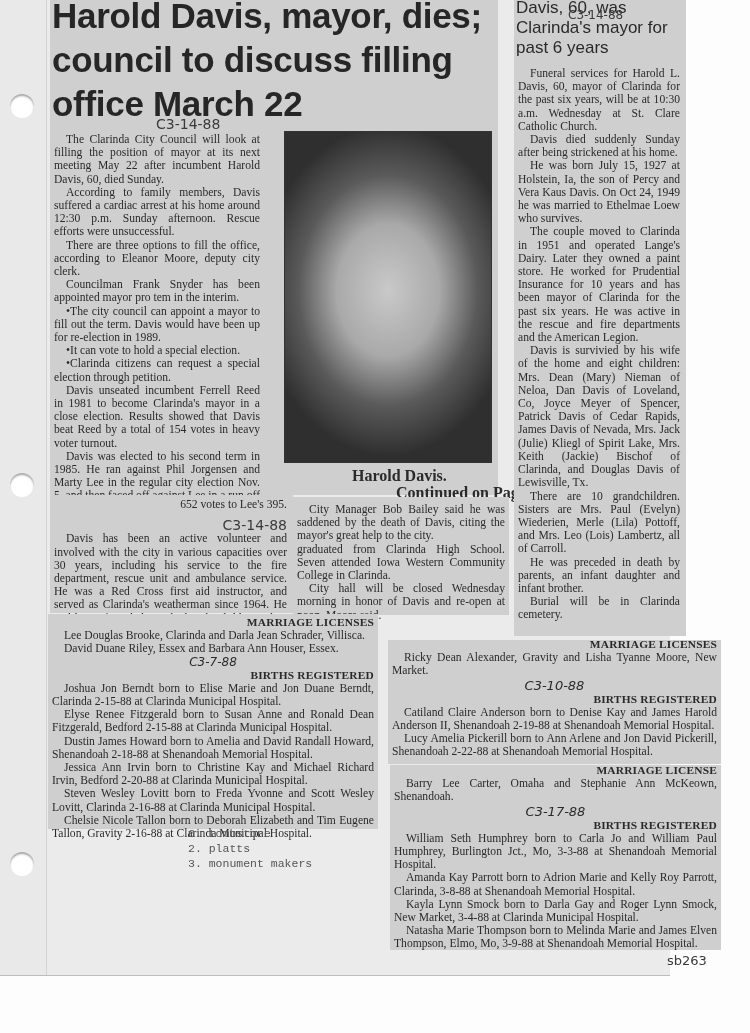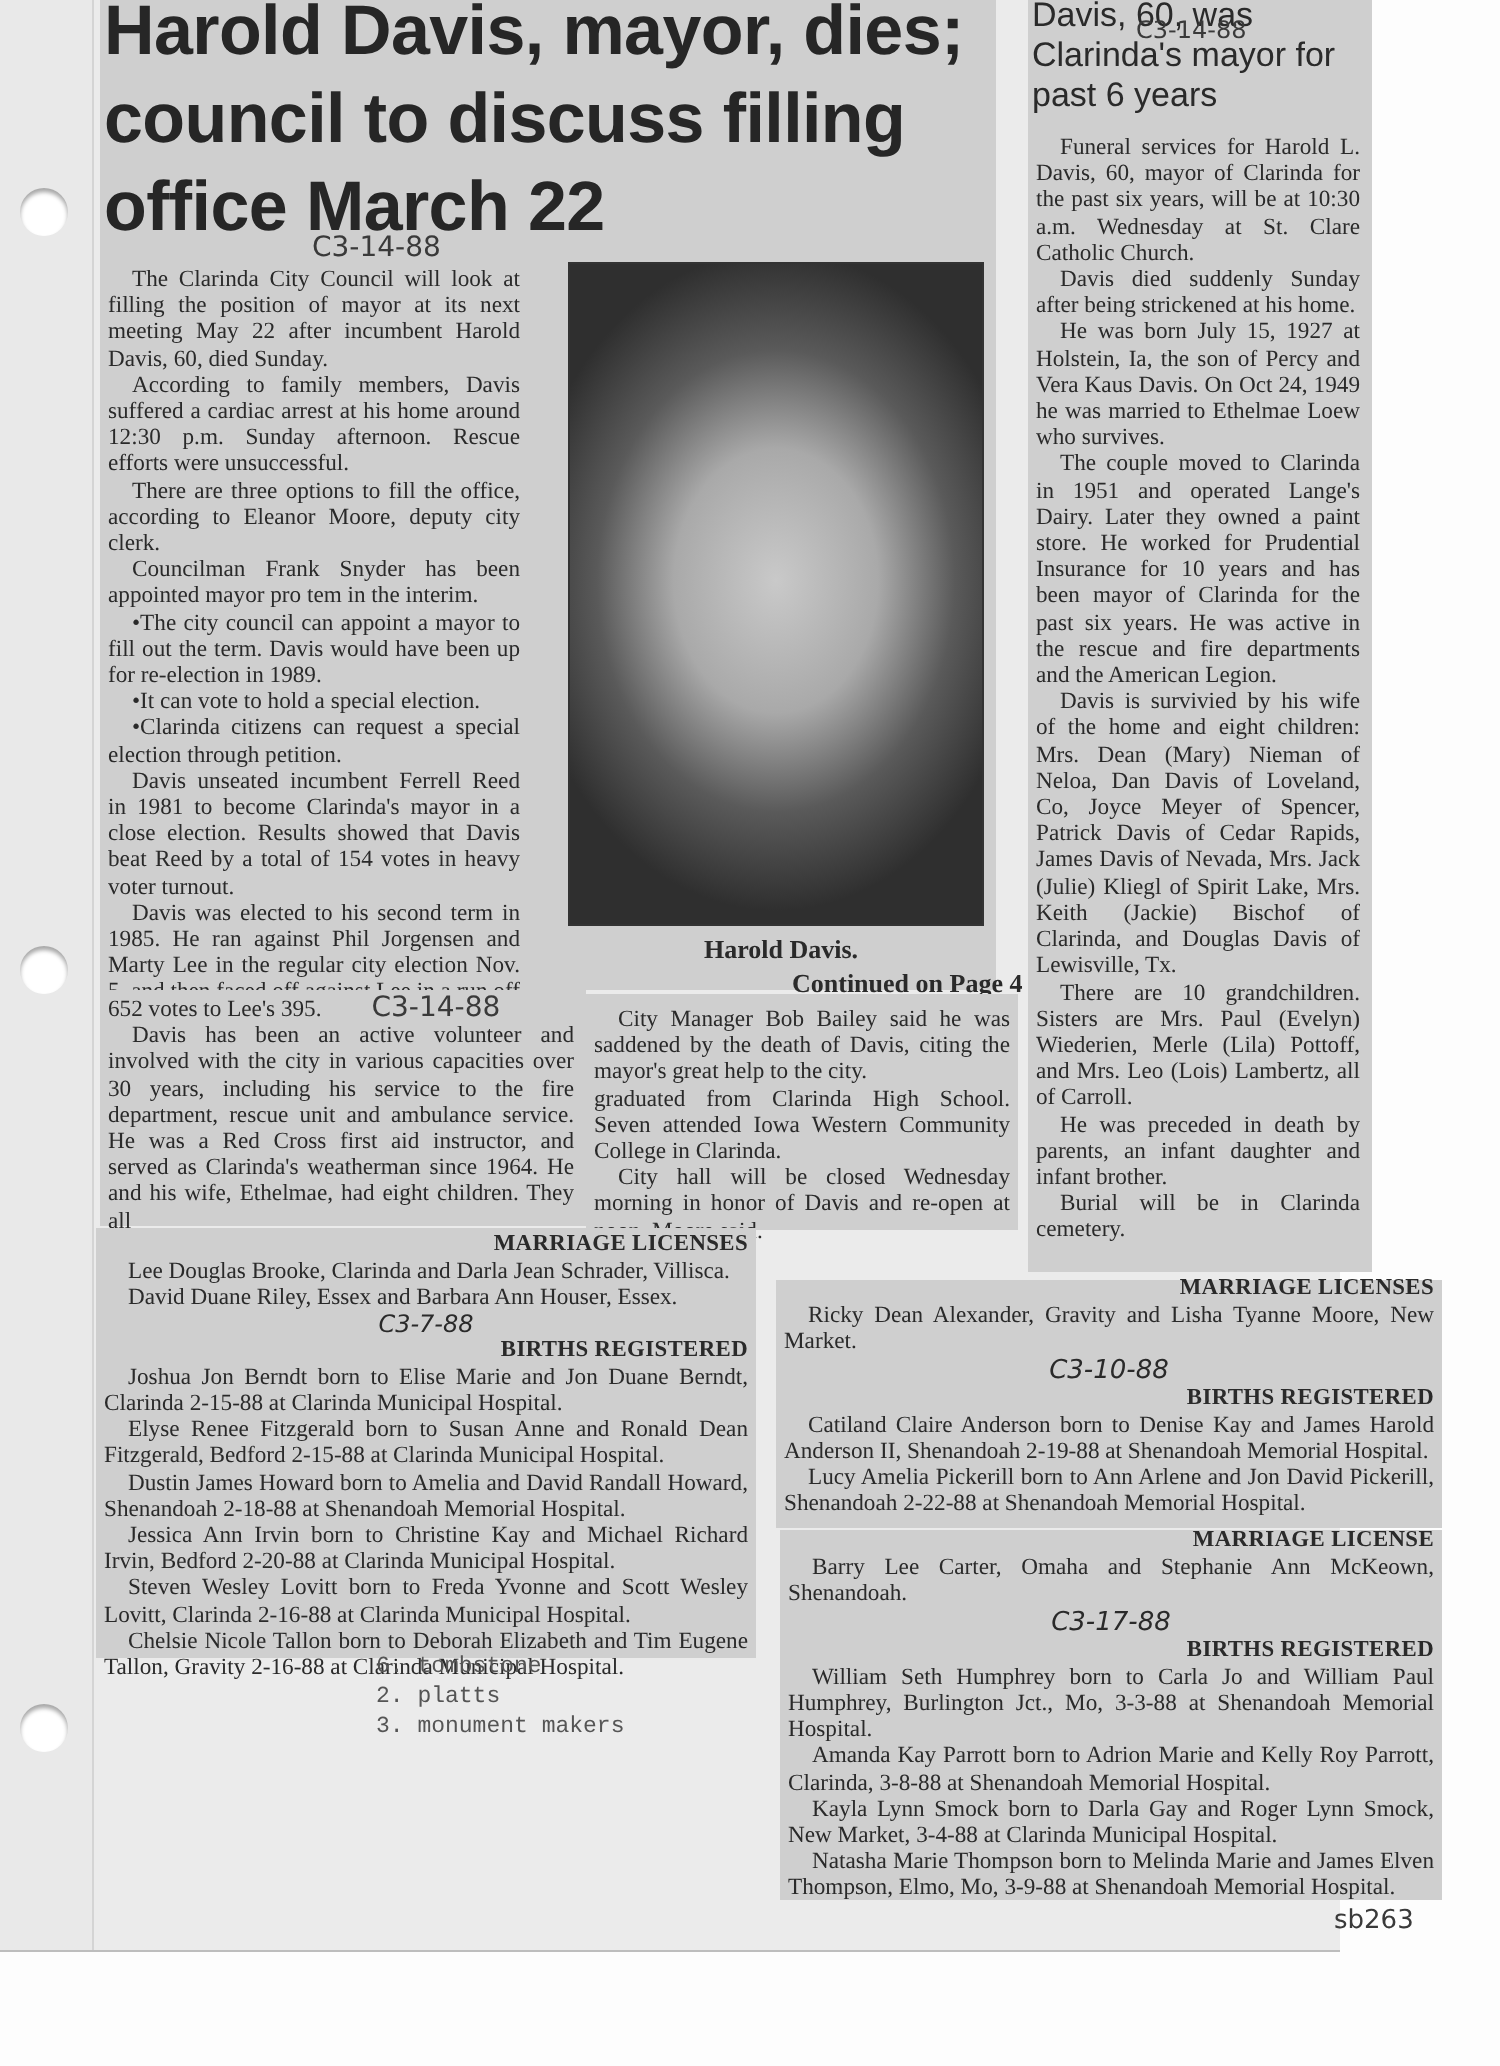--- a/index.html
+++ b/index.html
@@ -7,21 +7,21 @@
   .page { position: absolute; left: 0; top: 0; width: 670px; height: 975px; background: #ebebeb; border-bottom: 1px solid #bdbdbd; }
   .margin-strip { position: absolute; left: 0; top: 0; width: 46px; height: 975px; background: #e9e9e9; border-right: 1px solid #d4d4d4; }
   .hole { position: absolute; left: 10px; width: 24px; height: 24px; border-radius: 50%; background: #ffffff; box-shadow: inset 0 2px 2px rgba(0,0,0,0.35); }
   .clip { position: absolute; background: #cfcfcf; }
   .headline { position: absolute; left: 52px; top: -6px; width: 440px; font-family: "Liberation Sans", sans-serif; font-weight: bold; font-size: 35px; line-height: 44px; color: #262626; letter-spacing: -0.3px; }
   .body-text { font-size: 11.6px; line-height: 13.2px; text-align: justify; }
   .body-text p { margin: 0; text-indent: 12px; }
   .hand { font-family: "DejaVu Sans", sans-serif; font-size: 14px; color: #3a3a3a; position: absolute; }
   .hand.small { font-size: 12px; }
   .photo { position: absolute; left: 284px; top: 131px; width: 206px; height: 330px; background: radial-gradient(ellipse 62% 50% at 50% 48%, #c9c9c9 0%, #a9a9a9 40%, #5a5a5a 70%, #2f2f2f 100%); border: 1px solid #333; }
-  .caption { position: absolute; font-weight: bold; font-size: 13px; font-family: Liberation Serif, serif; }
+  .caption { position: absolute; font-weight: bold; font-size: 16px; font-family: Liberation Serif, serif; }
   .sec-title { font-weight: bold; font-size: 11.4px; text-align: right; letter-spacing: 0.2px; margin: 0; }
   .typed { font-family: "Liberation Mono", monospace; font-size: 11.5px; color: #555; position: absolute; line-height: 15px; }
 </style>
 </head>
 <body>
 
 <div class="page">
   <div class="margin-strip">
     <div class="hole" style="top:94px"></div>
     <div class="hole" style="top:473px"></div>
@@ -43,21 +43,21 @@
     <p>Davis unseated incumbent Ferrell Reed in 1981 to become Clarinda's mayor in a close election. Results showed that Davis beat Reed by a total of 154 votes in heavy voter turnout.</p>
     <p>Davis was elected to his second term in 1985. He ran against Phil Jorgensen and Marty Lee in the regular city election Nov. 5, and then faced off against Lee in a run off election Nov. 26. He received a total of</p>
   </div>
 
   <div class="photo"></div>
   <div class="caption" style="left:352px; top:467px;">Harold Davis.</div>
   <div class="caption" style="left:396px; top:484px;">Continued on Page 4</div>
 
   <div class="clip" style="left:50px; top:495px; width:243px; height:118px;"></div>
   <div class="body-text" style="position:absolute; left:54px; top:498px; width:233px;">
-    <div style="display:flex; align-items:flex-end; gap:25px;">
+    <div style="display:flex; align-items:flex-end; gap:8px;flex-direction:column;">
       <span>652 votes to Lee's 395.</span>
       <span class="hand" style="position:static;">C3-14-88</span>
     </div>
     <p>Davis has been an active volunteer and involved with the city in various capacities over 30 years, including his service to the fire department, rescue unit and ambulance service. He was a Red Cross first aid instructor, and served as Clarinda's weatherman since 1964. He and his wife, Ethelmae, had eight children. They all</p>
   </div>
 
   <div class="clip" style="left:293px; top:497px; width:216px; height:118px;"></div>
   <div class="body-text" style="position:absolute; left:297px; top:503px; width:208px;">
     <p>City Manager Bob Bailey said he was saddened by the death of Davis, citing the mayor's great help to the city.</p>
     <p style="text-indent:0">graduated from Clarinda High School. Seven attended Iowa Western Community College in Clarinda.</p>

